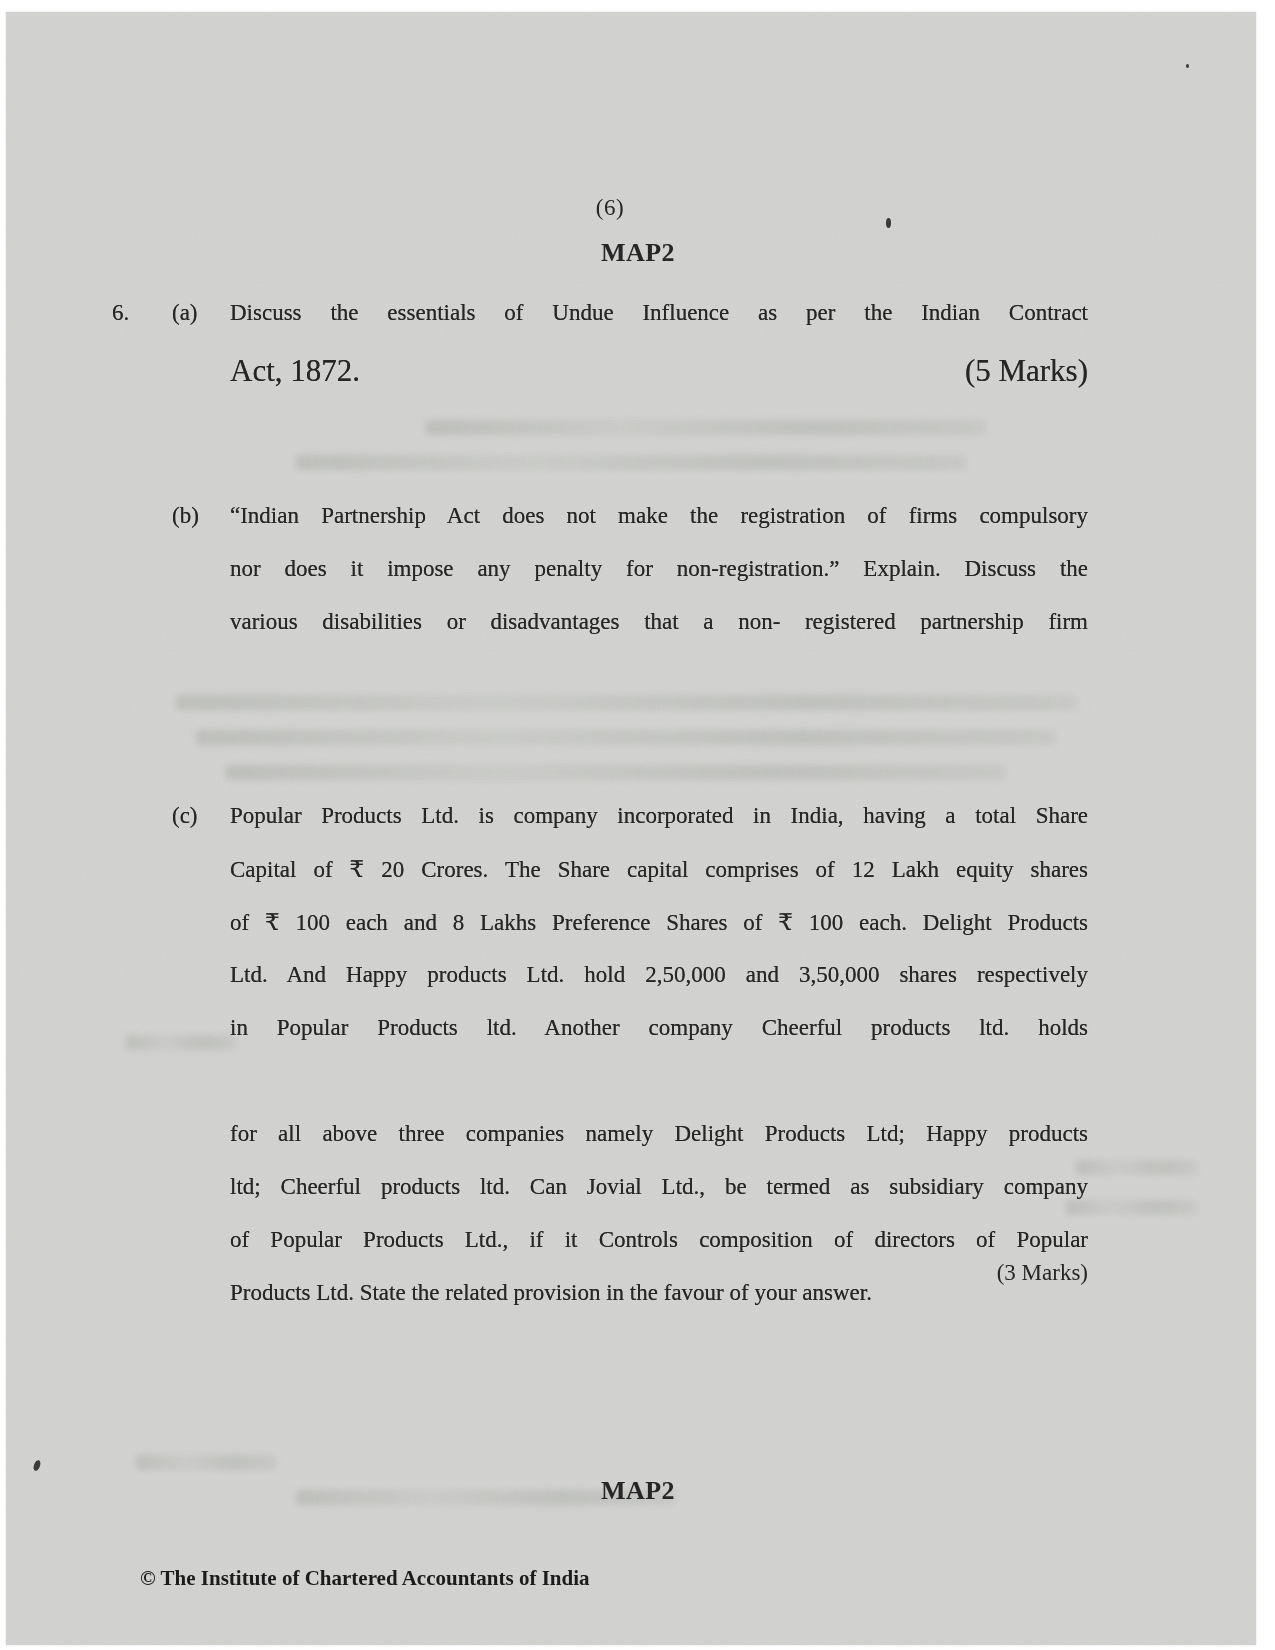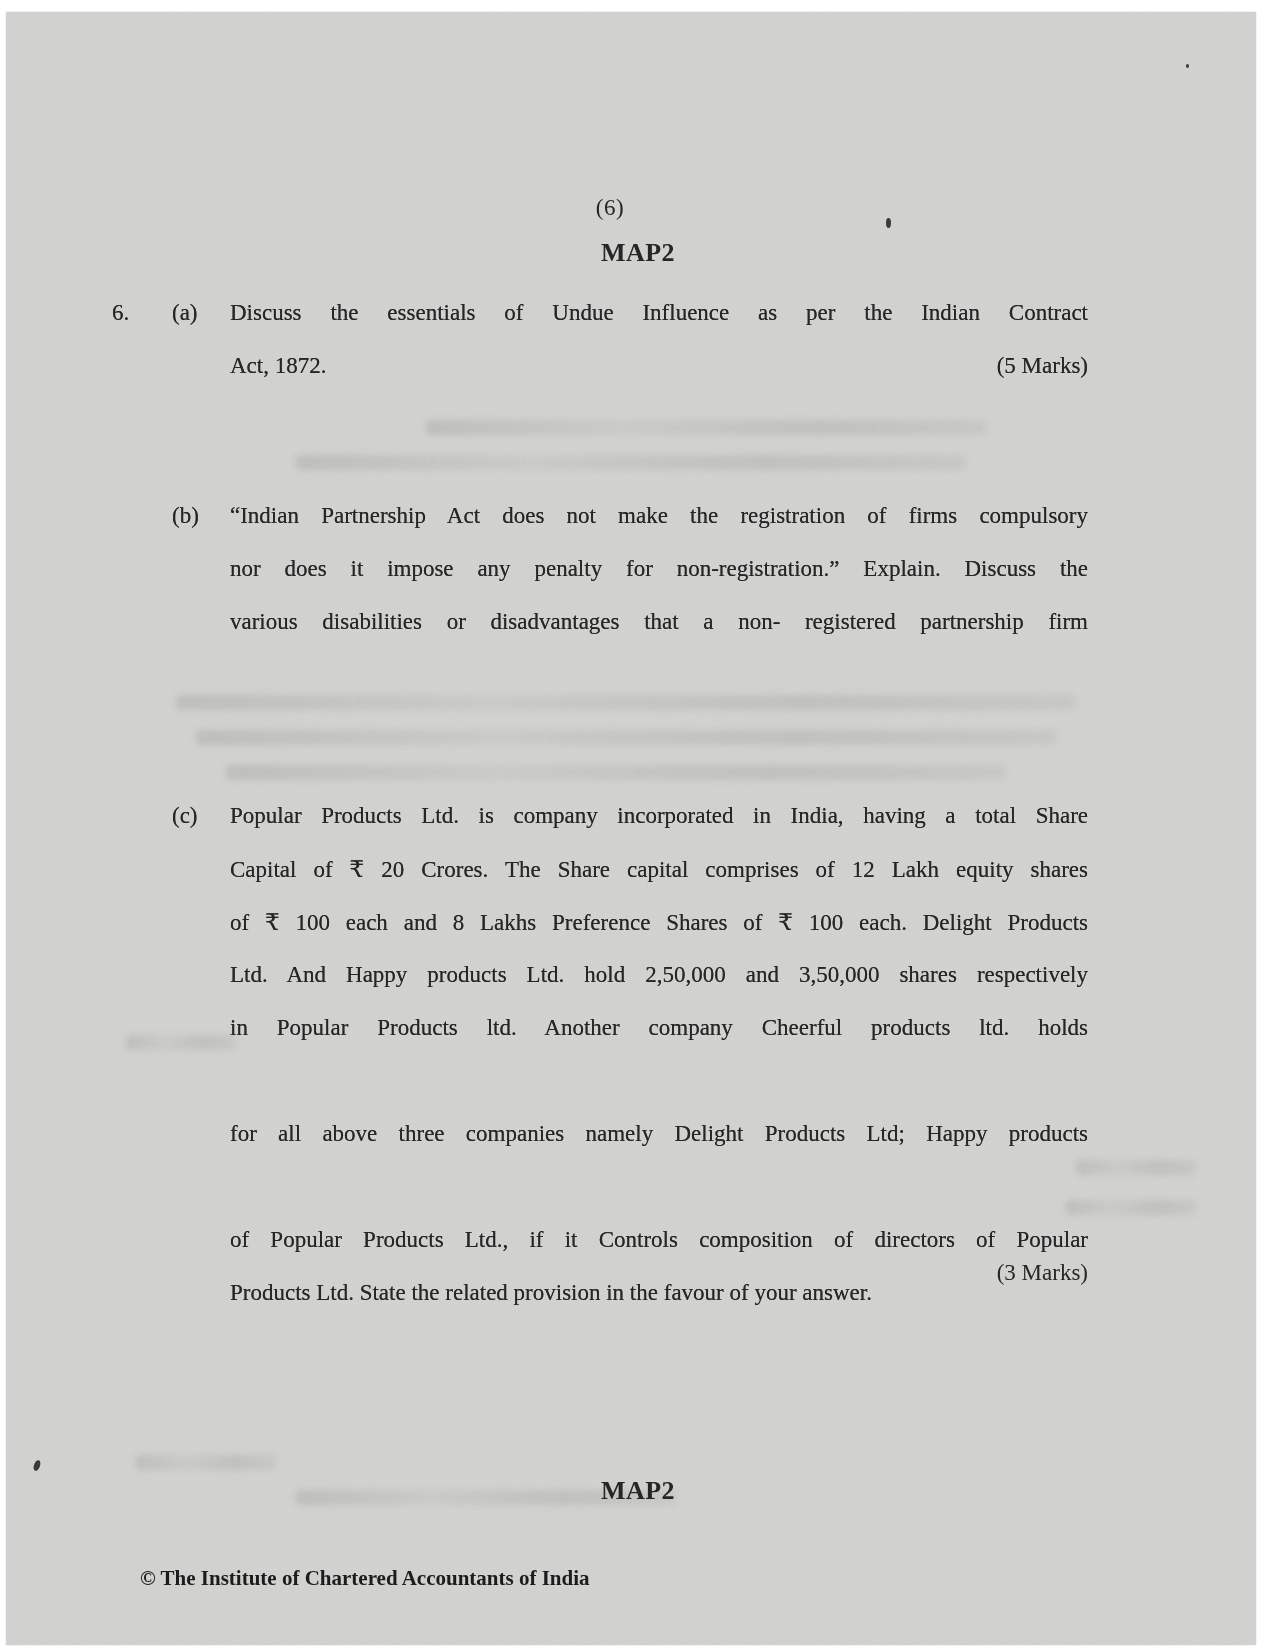--- a/index.html
+++ b/index.html
@@ -34,21 +34,21 @@
   .qnum { left: 112px; top: 300px; font-size: 23px; }
   .part-label { left: 172px; font-size: 23px; }
   .qline {
     left: 230px; width: 858px; font-size: 23px;
     text-align: justify; text-align-last: justify;
     white-space: normal;
     text-shadow: 0 0 .5px rgba(38,38,38,.75);
   }
   .plain { text-align: left; text-align-last: left; }
   .lastrow {
-    left: 230px; width: 858px; font-size: 23px;
+    left: 230px; width: 858px; font-size: 31px;
     display: flex; justify-content: space-between;
     text-shadow: 0 0 .5px rgba(38,38,38,.75);
   }
   .marksrow { left: 230px; width: 858px; font-size: 23px; text-align: right; }
   .part-text-label { text-shadow: 0 0 .5px rgba(38,38,38,.75); }
   .copyright {
     left: 140px; top: 1566px; font-size: 21px; font-weight: bold;
     color: #1c1c1c;
   }
   .ghost {
@@ -111,20 +111,21 @@
       <div class="abs qline" style="top:503px;">“Indian Partnership Act does not make the registration of firms compulsory</div>
       <div class="abs qline" style="top:609px;">various disabilities or disadvantages that a non- registered partnership firm</div>
 
       <div class="abs part-label part-text-label" style="top:803px;">(c)</div>
       <div class="abs qline" style="top:803px;">Popular Products Ltd. is company incorporated in India, having a total Share</div>
       <div class="abs qline" style="top:856px;">Capital of ₹ 20 Crores. The Share capital comprises of 12 Lakh equity shares</div>
       <div class="abs qline" style="top:909px;">of ₹ 100 each and 8 Lakhs Preference Shares of ₹ 100 each. Delight Products</div>
       <div class="abs qline" style="top:962px;">Ltd. And Happy products Ltd. hold 2,50,000 and 3,50,000 shares respectively</div>
       <div class="abs qline" style="top:1015px;">in Popular Products ltd. Another company Cheerful products ltd. holds</div>
       <div class="abs qline" style="top:1121px;">for all above three companies namely Delight Products Ltd; Happy products</div>
+      <div class="abs qline" style="top:1174px;">ltd; Cheerful products ltd. Can Jovial Ltd., be termed as subsidiary company</div>
       <div class="abs qline" style="top:1227px;">of Popular Products Ltd., if it Controls composition of directors of Popular</div>
       <div class="abs qline plain" style="top:1280px;">Products Ltd. State the related provision in the favour of your answer.</div>
       <div class="abs marksrow" style="top:1260px;">(3 Marks)</div>
 
       <div class="abs centered code footer-code">MAP2</div>
 
       <div class="abs copyright">© The Institute of Chartered Accountants of India</div>
 
     </div>
   </div>

